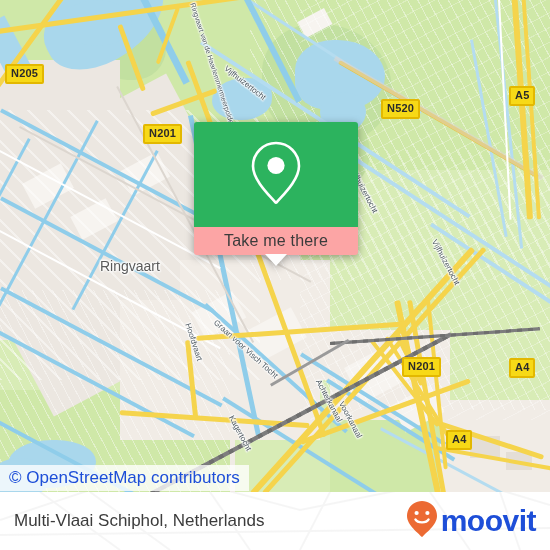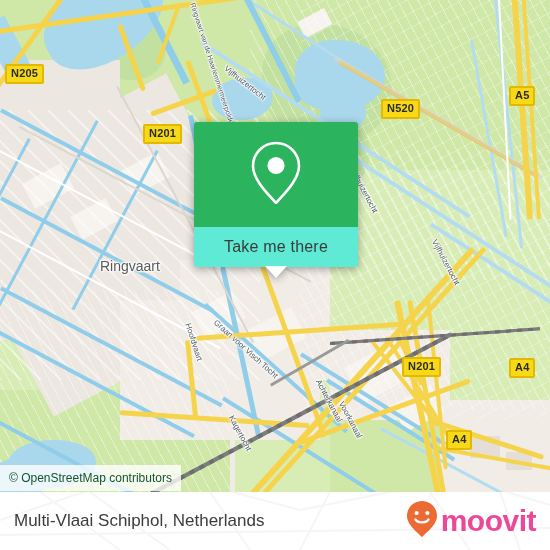--- a/index.html
+++ b/index.html
@@ -61,45 +61,45 @@
   .wname{position:absolute;color:#4f5a62;font-size:8px;white-space:nowrap;
           transform-origin:0 0;
           text-shadow:1px 0 1.5px #fff,-1px 0 1.5px #fff,0 1px 1.5px #fff,0 -1px 1.5px #fff,
                       1px 1px 1.5px #fff,-1px -1px 1.5px #fff;}
 
   
   #popup{position:absolute;left:194px;top:122px;width:164px;
          filter:drop-shadow(0 2px 4px rgba(0,0,0,.35));}
   #popup-head{height:105px;background:#2cb35e;border-radius:3px 3px 0 0;
               display:flex;align-items:center;justify-content:center;}
-  #popup-foot{position:relative;height:40px;background:#5eead4;
+  #popup-foot{position:relative;height:28px;background:#fca5a5;
               border-radius:0 0 3px 3px;display:flex;align-items:center;
               justify-content:center;}
   #popup-foot-label{color:#3b3b3b;font-size:16px;letter-spacing:.2px;}
   #popup-tail{position:absolute;left:50%;bottom:-11px;margin-left:-11px;
               width:0;height:0;border-left:11px solid transparent;
               border-right:11px solid transparent;border-top:12px solid #fdfdfd;}
 
   
   #attrib{position:absolute;left:0;top:465px;height:26px;
           background:rgba(255,255,255,.78);
           display:flex;align-items:center;padding:0 9px;box-sizing:border-box;}
-  #attrib-text{color:#14532d;font-size:12px;white-space:nowrap;}
+  #attrib-text{color:#1d4ed8;font-size:17px;white-space:nowrap;}
 
   
   #bottom{position:absolute;left:0;top:492px;width:550px;height:58px;
           background:#ffffff;overflow:hidden;}
   #bottom-wm{position:absolute;left:0;top:-492px;width:550px;height:550px;
              opacity:.13;}
   #bottom-inner{position:relative;height:58px;display:flex;align-items:center;
                 justify-content:space-between;padding:0 14px 0 14px;
                 box-sizing:border-box;}
   #place-title{color:#3c3c3c;font-size:17px;white-space:nowrap;}
   #brand{display:flex;align-items:center;gap:3px;}
-  #brand-text{color:#ec4899;font-size:30px;font-weight:bold;letter-spacing:-.5px;
+  #brand-text{color:#1d4ed8;font-size:30px;font-weight:bold;letter-spacing:-.5px;
               line-height:30px;}
 </style>
 </head>
 <body>
 
 <div id="app">
 
   <div id="map">
 
     <div class="layer" style="background:#f0ebe5;"></div>

